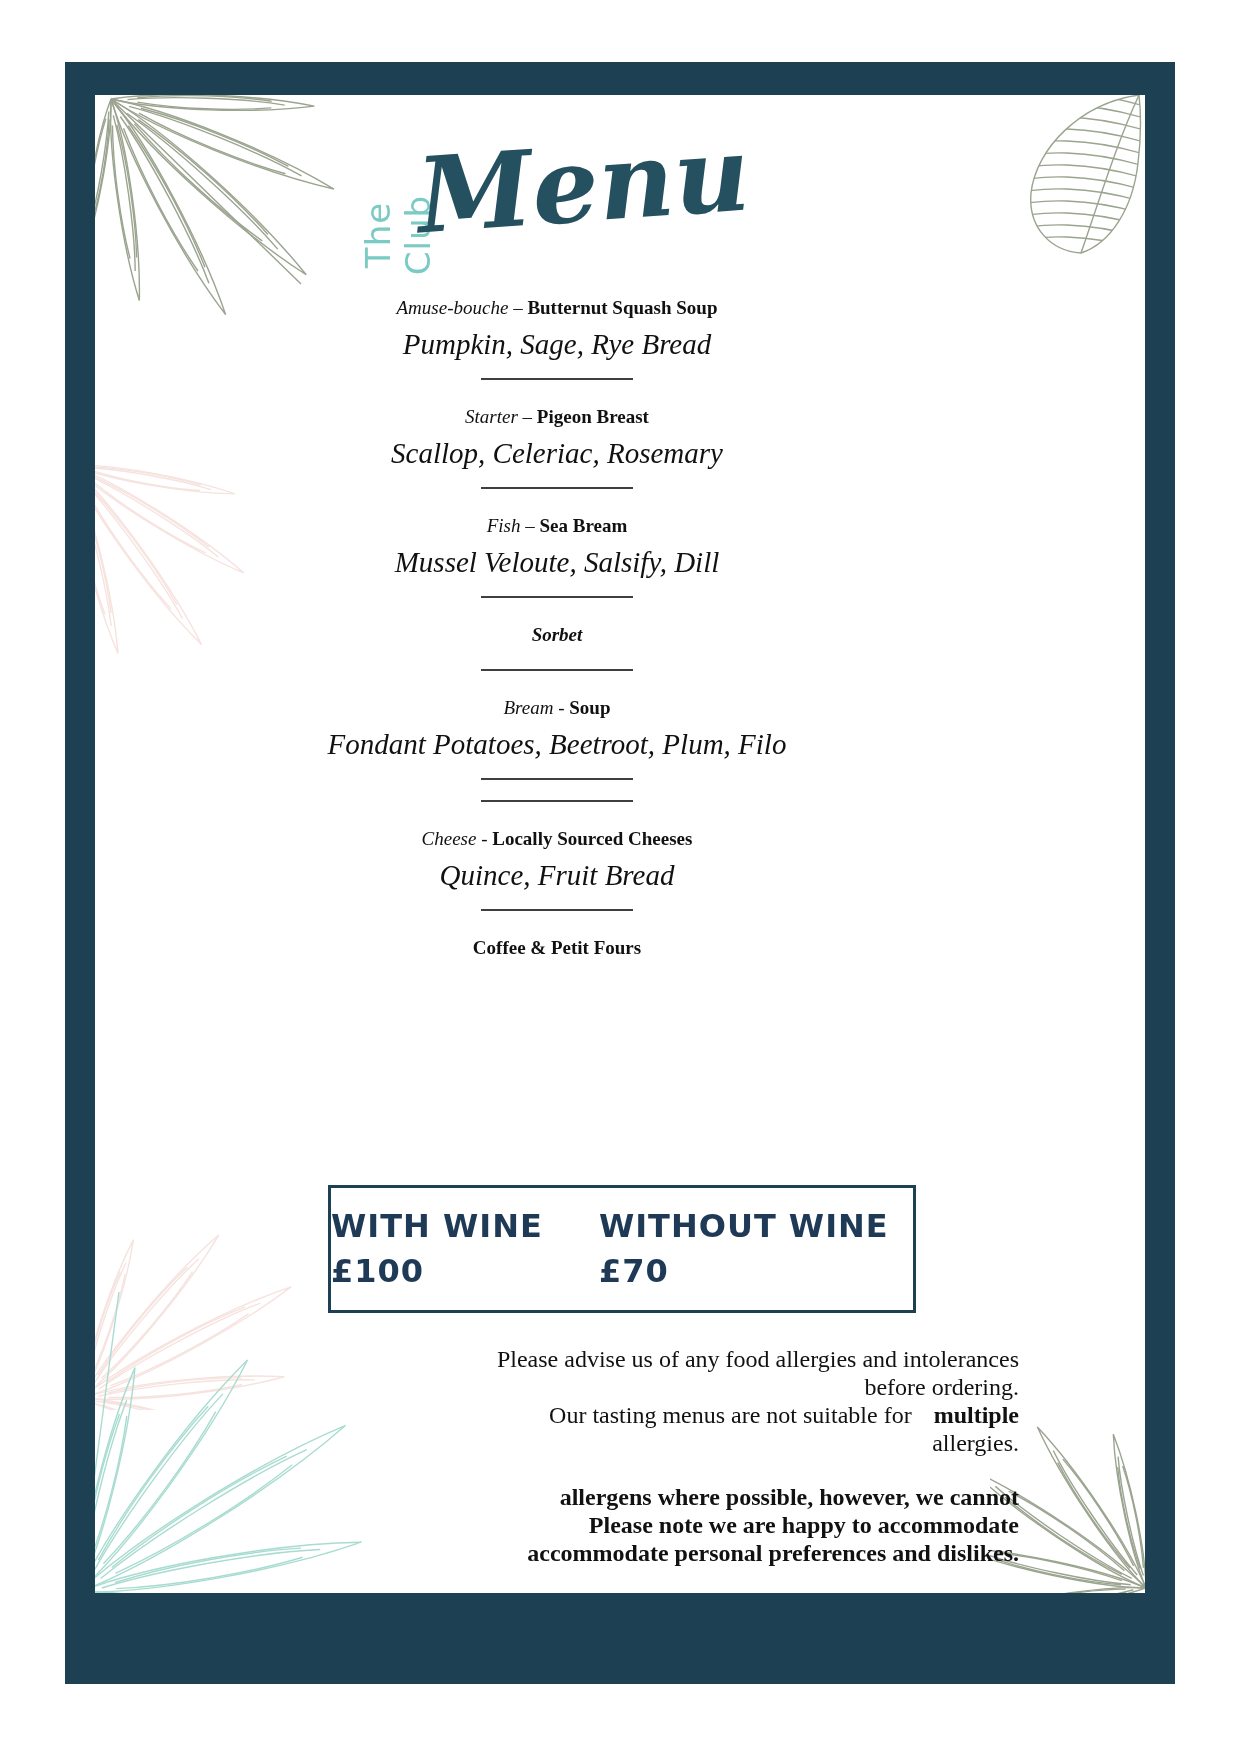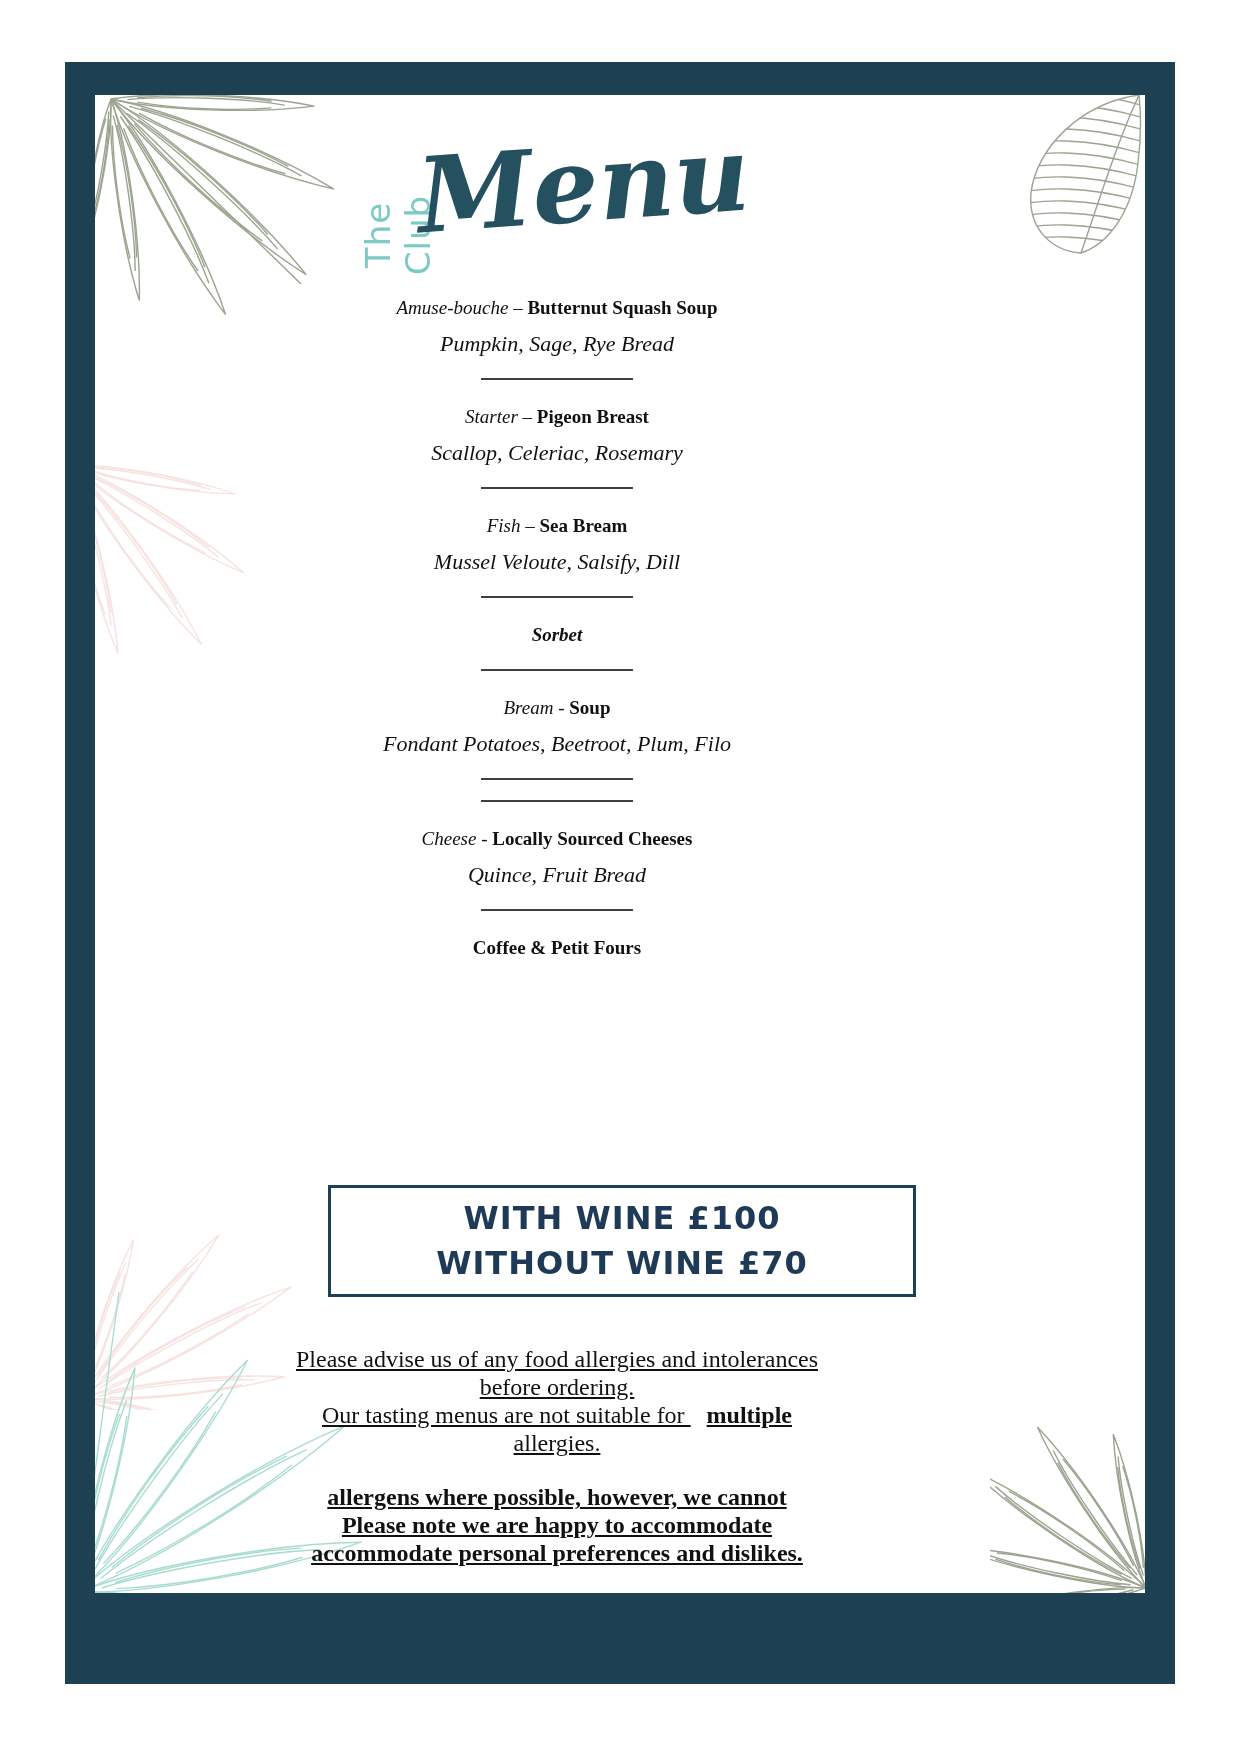--- a/index.html
+++ b/index.html
@@ -28,33 +28,33 @@
         font-size:104px;line-height:1;color:#24505f;transform:rotate(-4deg);}
 
   
   .menu-col{position:absolute;left:0;top:196px;width:924px;text-align:center;}
   .head{font-size:19px;line-height:34px;}
   .head .course{font-style:italic;}
   .head .sep{font-style:normal;white-space:pre;}
   .head .dish{font-weight:bold;font-style:normal;}
   .head.bolditalic .course{font-weight:bold;font-style:italic;}
   .head.boldonly .course{font-weight:bold;font-style:normal;}
-  .desc{font-size:22px;line-height:34px;font-style:italic;margin-top:2px;}
+  .desc{font-size:29px;line-height:34px;font-style:italic;margin-top:2px;}
   .divider{width:152px;height:2px;background:#3f3f3f;border:0;margin:17px auto 20px auto;}
 
   
-  .price-box{position:absolute;left:233px;top:1090px;width:588px;height:112px;
+  .price-box{position:absolute;left:233px;top:1090px;width:588px;height:128px;
              border:3px solid #1d4152;box-sizing:border-box;
-             display:flex;flex-direction:column;align-items:center;justify-content:center;
+             display:flex;flex-direction:row;align-items:center;justify-content:center;
              font-family:"DejaVu Sans",sans-serif;font-weight:bold;font-size:32px;
              line-height:45px;color:#1f3a57;letter-spacing:1px;}
 
   
-  .notices{position:absolute;left:0;top:1250px;width:924px;text-align:center;
-           font-size:24px;line-height:28px;text-decoration:underline;}
+  .notices{position:absolute;left:0;top:1250px;width:924px;text-align:right;
+           font-size:24px;line-height:28px;}
   .notices .para2{margin-top:26px;font-weight:bold;}
   .notices b{font-weight:bold;margin-left:16px;}
 </style>
 </head>
 <body>
 
 <svg width="0" height="0" style="position:absolute">
   <defs>
     <g id="finger">
       <path vector-effect="non-scaling-stroke" d="M0,0 C-9,-45 -9,-130 0,-185 C9,-130 9,-45 0,0 Z"></path>

